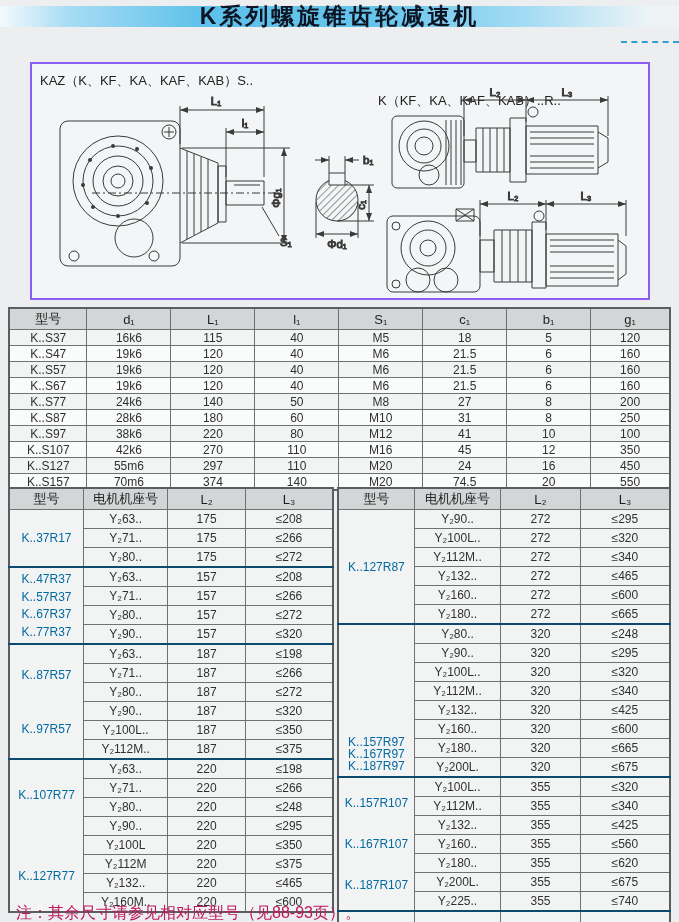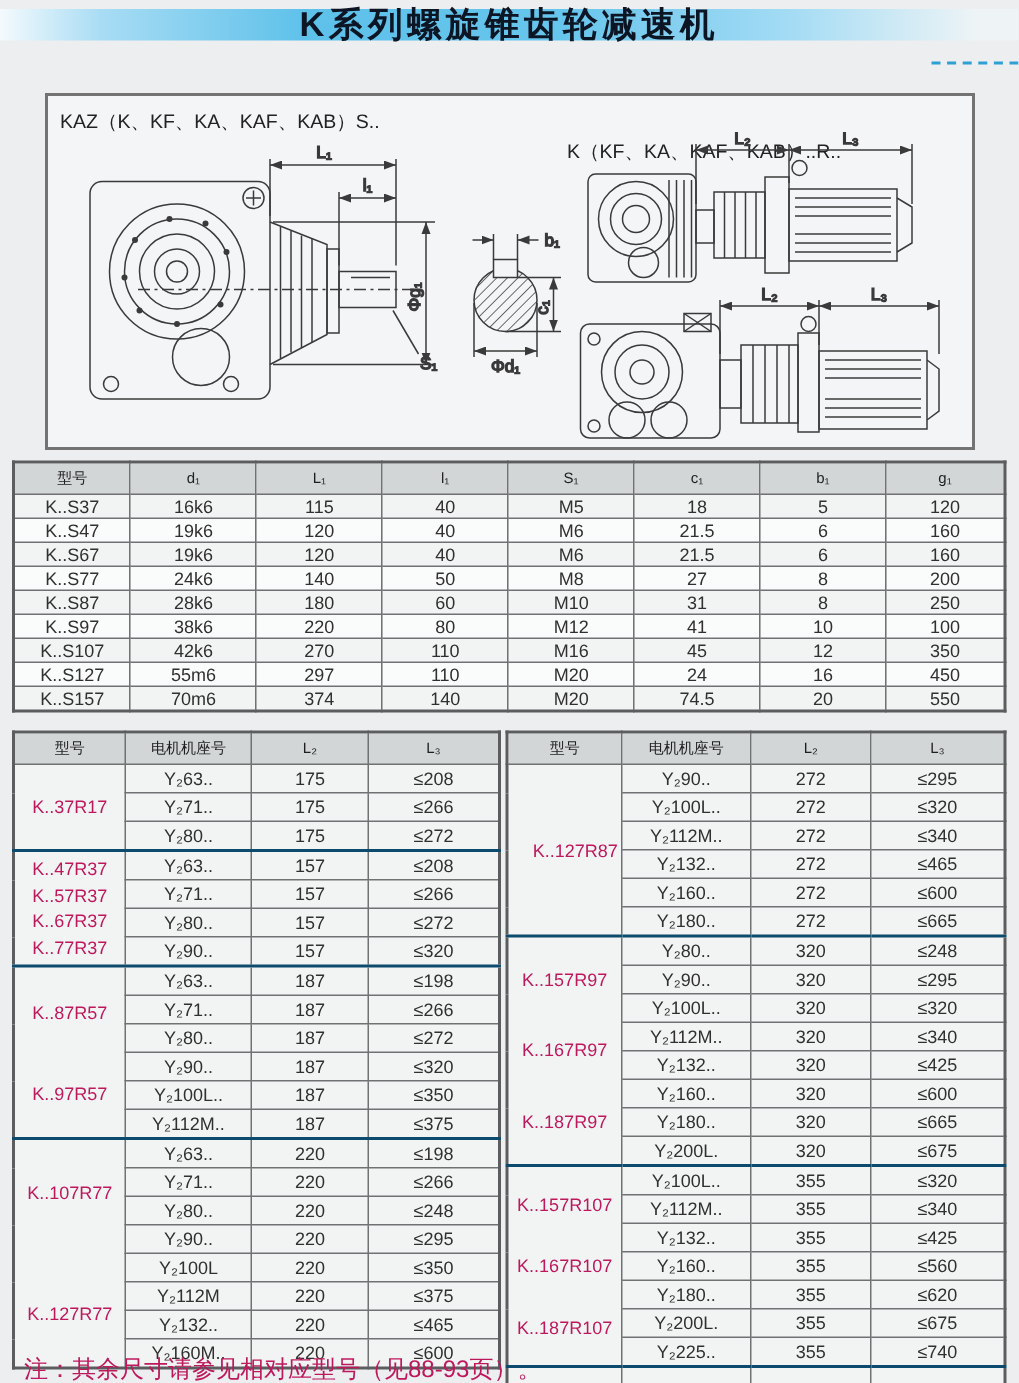--- a/index.html
+++ b/index.html
@@ -16,46 +16,46 @@
   }
   .title-bar h1{
     margin:0;font-size:23px;font-weight:bold;color:#0c1524;letter-spacing:3px;
   }
   .dash-deco{
     position:absolute;top:41px;right:0;width:58px;height:0;
     border-top:2px dashed #2f9fd4;
   }
   .panel{
     position:absolute;left:30px;top:62px;width:616px;height:234px;
-    background:#f3f5f6;border:2px solid #737373;
+    background:#f3f5f6;border:2px solid #8b5cf6;
   }
   .panel-label{position:absolute;top:8px;font-size:13px;color:#222;white-space:nowrap;}
   .panel-label.left{left:8px;}
   .panel-label.right{left:346px;margin-top:20px;}
   .drawing-svg{position:absolute;left:0;top:24px;}
   .drawing-svg *{vector-effect:non-scaling-stroke;}
   .drawing-svg text{font-family:"Liberation Sans","DejaVu Sans",sans-serif;font-size:11.5px;fill:#1c1c1c;}
 
   table{border-collapse:collapse;table-layout:fixed;}
   td,th{border:1px solid #6f7172;font-size:12px;text-align:center;
         padding:0 2px;overflow:hidden;white-space:nowrap;color:#303030;}
-  th{background:#d2d6d7;font-weight:normal;font-size:10px;color:#1f1f1f;height:20px;}
+  th{background:#d2d6d7;font-weight:normal;font-size:13px;color:#1f1f1f;height:20px;}
 
   .dim-table{position:absolute;left:8px;top:307px;width:663px;border:2px solid #5b5d5e;}
   .dim-table td{height:15px;background:#f2f4f4;}
   .dim-table tr:nth-child(even) td{background:#fafbfb;}
 
   .motor-table{position:absolutes;border:2px solid #5b5d5e;background:#f2f4f4;}
   #motor-left{position:absolute;left:8px;top:487px;width:326px;}
   #motor-right{position:absolute;left:337px;top:487px;width:334px;}
   .motor-table td{height:18px;background:#f2f4f4;}
   .motor-table tr.gs td{border-top:2px solid #0c4a6e;}
   .model-cell{vertical-align:middle;}
   .model-wrap{display:flex;flex-direction:column;justify-content:space-around;align-items:center;}
-  .model-wrap div{font-size:12px;color:#be185d;line-height:1;}
+  .model-wrap div{font-size:12px;color:#0369a1;line-height:1;}
   .motor-table tr.empty td{height:13px;}
 
   .note{position:absolute;left:16px;top:903px;font-size:16px;color:#be185d;}
 </style>
 </head>
 <body>
 
 <div class="title-bar">
   <h1>K系列螺旋锥齿轮减速机</h1>
 </div>
@@ -265,20 +265,30 @@
         <td>K..S47</td>
         <td>19k6</td>
         <td>120</td>
         <td>40</td>
         <td>M6</td>
         <td>21.5</td>
         <td>6</td>
         <td>160</td>
       </tr>
       <tr>
+        <td>K..S57</td>
+        <td>19k6</td>
+        <td>120</td>
+        <td>40</td>
+        <td>M6</td>
+        <td>21.5</td>
+        <td>6</td>
+        <td>160</td>
+      </tr>
+      <tr>
         <td>K..S67</td>
         <td>19k6</td>
         <td>120</td>
         <td>40</td>
         <td>M6</td>
         <td>21.5</td>
         <td>6</td>
         <td>160</td>
       </tr>
       <tr>
@@ -504,21 +514,21 @@
       <tr>
         <th>型号</th>
         <th>电机机座号</th>
         <th>L₂</th>
         <th>L₃</th>
       </tr>
     </thead>
     <tbody>
       <tr>
         <td rowspan="6" class="model-cell">
-          <div class="model-wrap" style="height: 105.6px; align-items: flex-end;">
+          <div class="model-wrap" style="height: 105.6px;">
             <div>K..127R87</div>
           </div>
         </td>
         <td>Y₂90..</td>
         <td>272</td>
         <td>≤295</td>
       </tr>
       <tr>
         <td>Y₂100L..</td>
         <td>272</td>
@@ -539,21 +549,21 @@
         <td>272</td>
         <td>≤600</td>
       </tr>
       <tr>
         <td>Y₂180..</td>
         <td>272</td>
         <td>≤665</td>
       </tr>
       <tr class="gs">
         <td rowspan="8" class="model-cell">
-          <div class="model-wrap" style="height: 142.8px;">
+          <div class="model-wrap" style="height: 142.8px; justify-content: flex-end;">
             <div>K..157R97</div>
             <div>K..167R97</div>
             <div>K..187R97</div>
           </div>
         </td>
         <td>Y₂80..</td>
         <td>320</td>
         <td>≤248</td>
       </tr>
       <tr>

